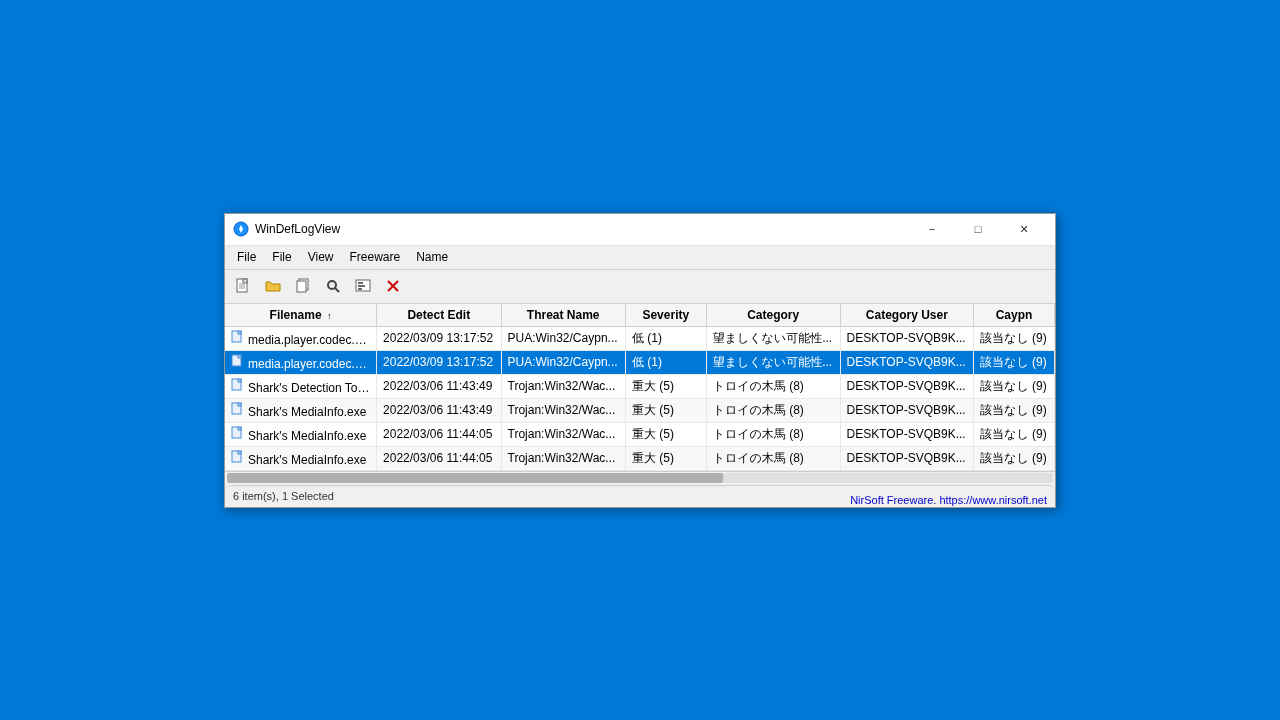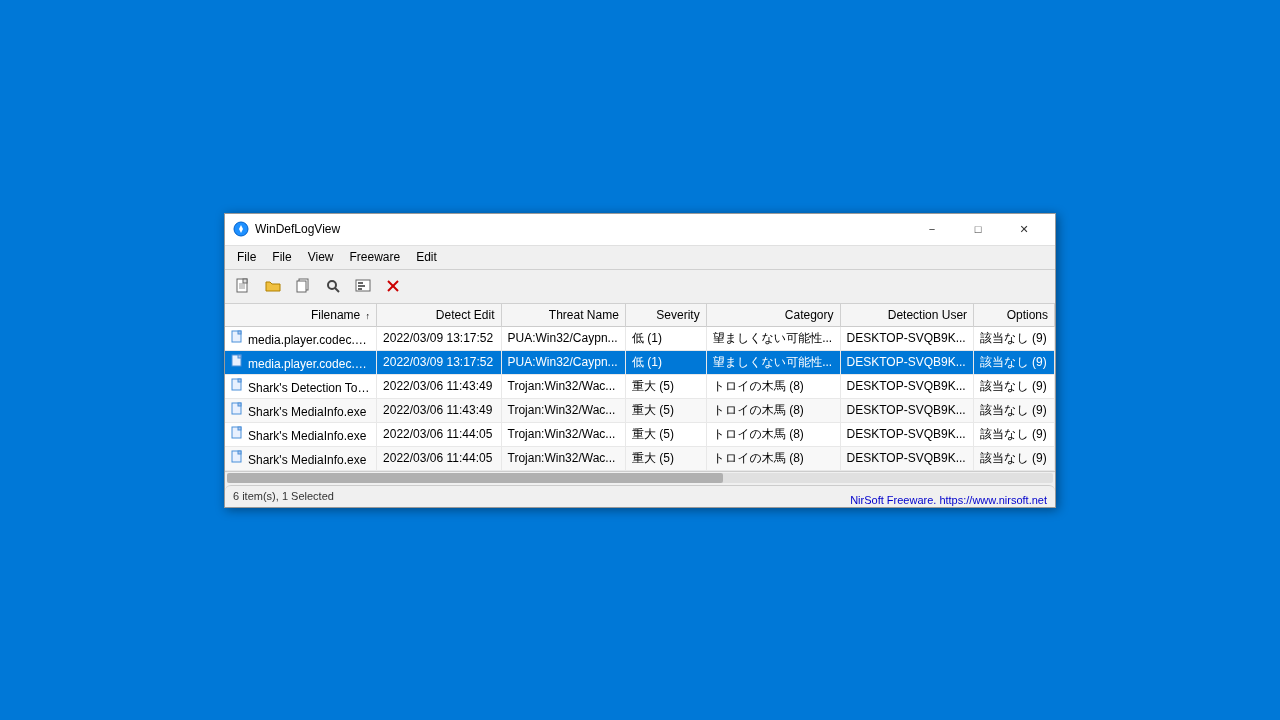--- a/index.html
+++ b/index.html
@@ -104,24 +104,24 @@
     table {
       width: 100%;
       border-collapse: collapse;
       font-size: 12px;
     }
     thead tr {
       background: #f5f5f5;
       border-bottom: 1px solid #ccc;
     }
     thead th {
-      text-align: right;
+      text-align: center;
       padding: 4px 6px;
       border-right: 1px solid #d0d0d0;
-      font-weight: normal;
+      font-weight: bold;
       font-size: 12px;
       color: #000;
       cursor: pointer;
       white-space: nowrap;
       user-select: none;
       margin-left: 24px;
     }
     tbody tr {
       border-bottom: 1px solid #e8e8e8;
     }
@@ -212,21 +212,21 @@
       <button class="title-btn">□</button>
       <button class="title-btn close">✕</button>
     </div>
   </div>
 
   <div class="menu-bar">
     <span class="menu-item">File</span>
     <span class="menu-item">File</span>
     <span class="menu-item">View</span>
     <span class="menu-item">Freeware</span>
-    <span class="menu-item">Edit</span>
+    <span class="menu-item">Name</span>
   </div>
 
   <div class="toolbar">
     <button class="tool-btn">
       <svg width="16" height="16" viewBox="0 0 16 16">
         <rect x="2" y="1" width="10" height="13" fill="white" stroke="#666" stroke-width="1"></rect>
         <rect x="8" y="1" width="4" height="4" fill="#ddd" stroke="#666" stroke-width="1"></rect>
         <line x1="4" y1="6" x2="10" y2="6" stroke="#999" stroke-width="1"></line>
         <line x1="4" y1="8" x2="10" y2="8" stroke="#999" stroke-width="1"></line>
         <line x1="4" y1="10" x2="10" y2="10" stroke="#999" stroke-width="1"></line>
@@ -279,24 +279,24 @@
           <th style="width:120px">
             <span>Threat Name</span>
           </th>
           <th style="width:80px">
             <span>Severity</span>
           </th>
           <th style="width:120px">
             <span>Category</span>
           </th>
           <th style="width:110px">
-            <span>Detection User</span>
+            <span>Category User</span>
           </th>
           <th style="width:80px">
-            <span>Options</span>
+            <span>Caypn</span>
           </th>
         </tr>
       </thead>
       <tbody id="table-body">
       <tr>
             <td><span class="file-icon">
                 <svg width="14" height="14" viewBox="0 0 14 14" style="vertical-align:middle;margin-right:3px">
     <rect x="1" y="1" width="9" height="11" fill="#e8f0fe" stroke="#4a90d9" stroke-width="1"></rect>
     <rect x="7" y="1" width="3" height="3" fill="#b0c4e8" stroke="#4a90d9" stroke-width="1"></rect>
   </svg>

